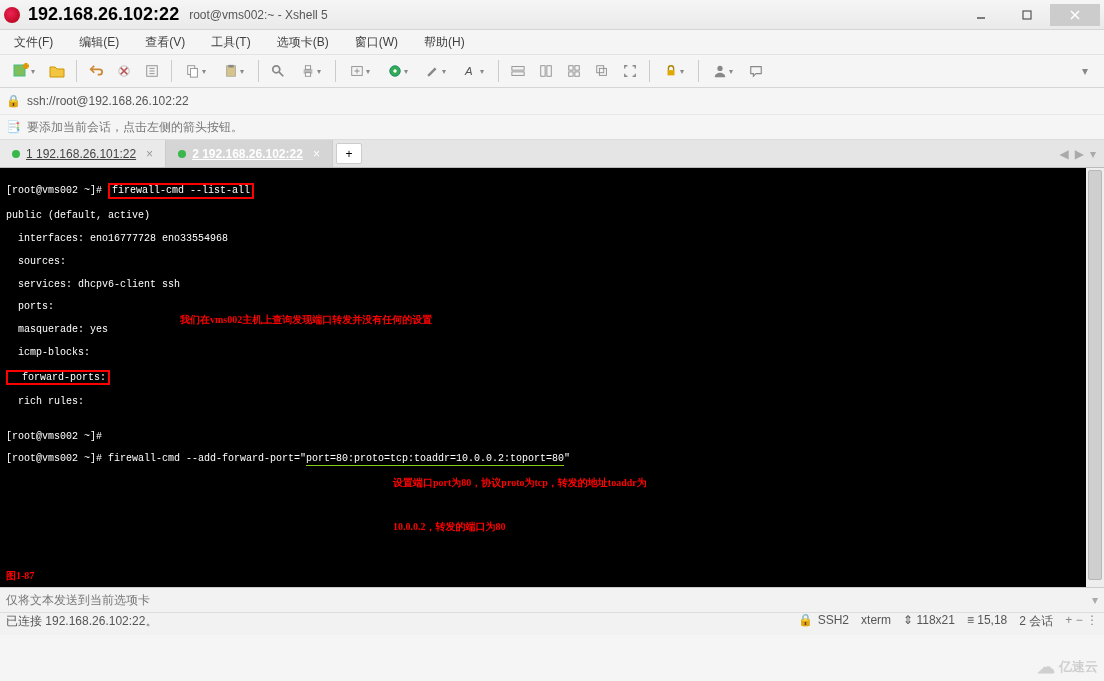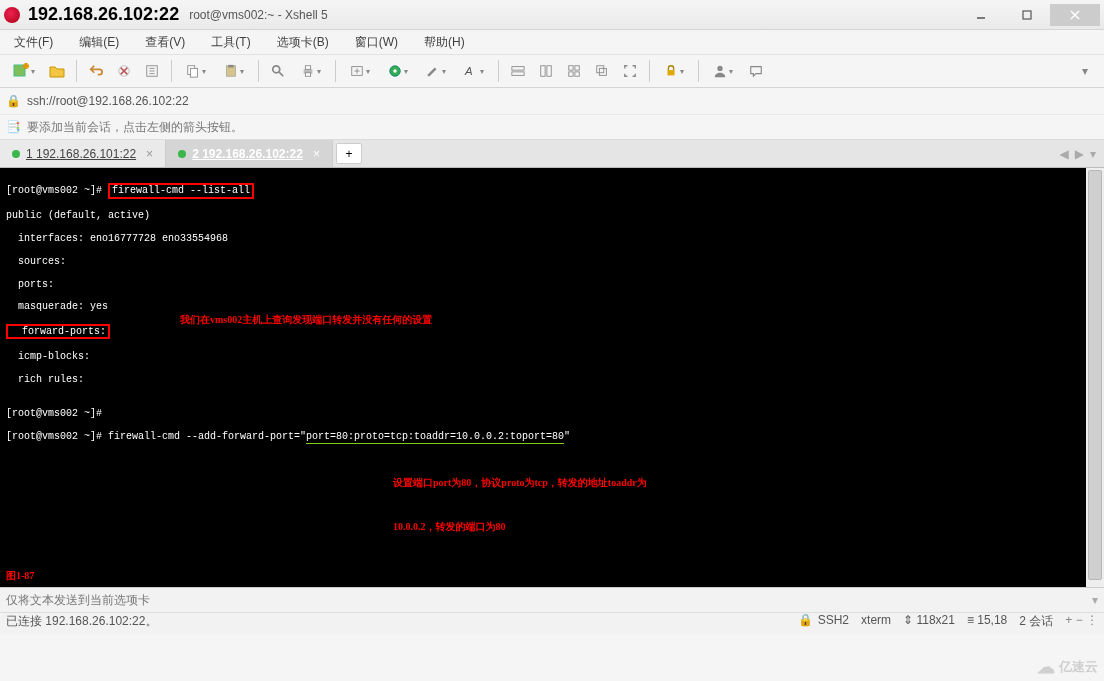--- a/index.html
+++ b/index.html
@@ -255,24 +255,25 @@
     <span>▾</span>
   </div>
 </div>
 
 <div class="terminal-wrap">
   <div class="terminal">
 <span class="tline"><span class="prompt">[root@vms002 ~]#</span> <span class="hlbox">firewall-cmd --list-all</span></span>
 <span class="tline">public (default, active)</span>
 <span class="tline">  interfaces: eno16777728 eno33554968</span>
 <span class="tline">  sources:</span>
+<span class="tline">  services: dhcpv6-client ssh</span>
 <span class="tline">  ports:</span>
 <span class="tline">  masquerade: yes</span>
+<span class="tline">  icmp-blocks:</span>
 <span class="tline"><span class="hlbox">  forward-ports:</span></span>
-<span class="tline">  icmp-blocks:</span>
 <span class="tline">  rich rules:</span>
 <span class="tline"></span>
 <span class="tline"><span class="prompt">[root@vms002 ~]#</span></span>
 <span class="tline"><span class="prompt">[root@vms002 ~]#</span><span> firewall-cmd --add-forward-port="</span><span class="hlunder">port=80:proto=tcp:toaddr=10.0.0.2:toport=80</span><span>"</span></span>
 
 
 
     <div class="annot" style="left:180px; top:146px; font-family:'Microsoft YaHei';">我们在vms002主机上查询发现端口转发并没有任何的设置</div>
     <div class="annot" style="left:378px; top:282px; font-family:'Microsoft YaHei'; line-height:2.2;">
       <span>设置端口port为80，协议proto为tcp，转发的地址toaddr为</span><br>

